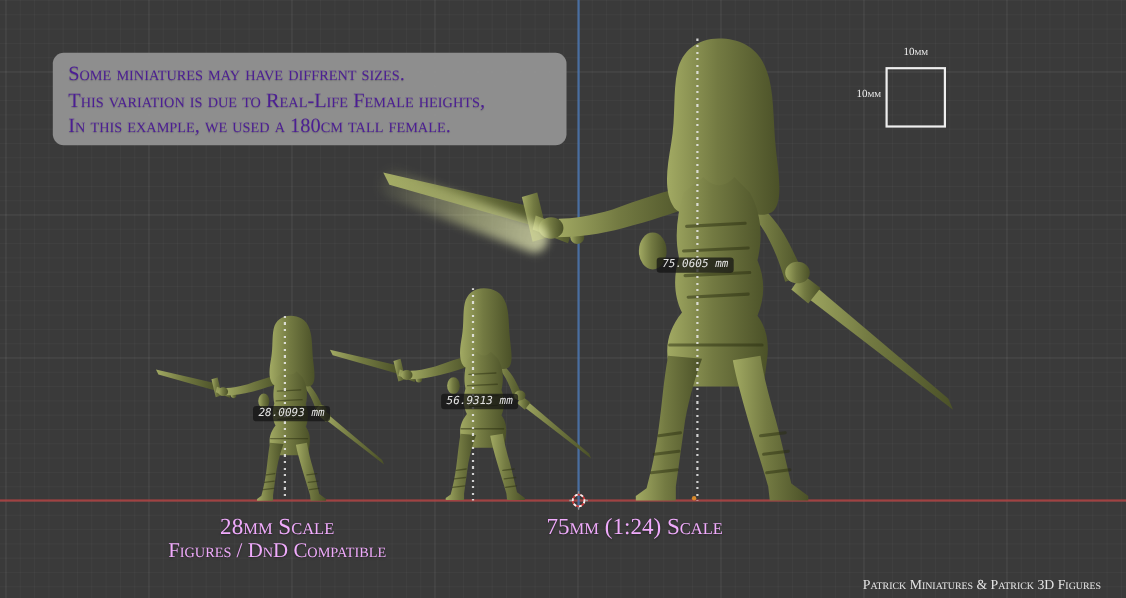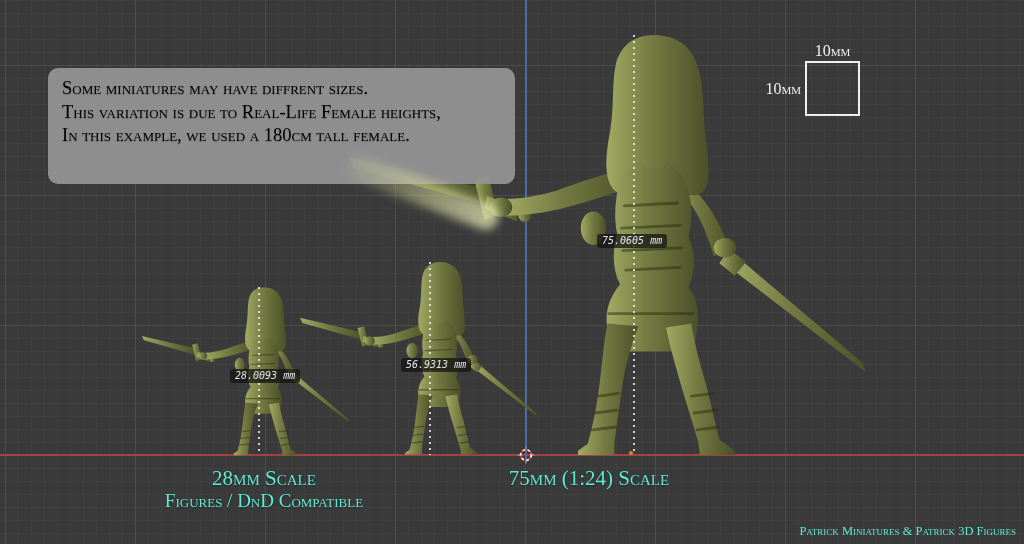--- a/index.html
+++ b/index.html
@@ -32,44 +32,44 @@
   }
   .pill{
     position:absolute;z-index:6;
     background:rgba(18,18,18,0.72);color:#e3e3e3;
     font-family:"DejaVu Sans Mono", monospace;font-size:10px;line-height:14px;
     padding:0 5px;border-radius:3px;white-space:nowrap;font-style:italic;
   }
 
   
   .infobox{
-    position:absolute;left:48px;top:68px;width:467px;height:116px;z-index:5;
+    position:absolute;left:48px;top:48px;width:467px;height:84px;z-index:5;
     background:rgba(148,148,148,0.93);border-radius:10px;
     padding:9px 14px;box-sizing:border-box;
-    color:#000000;font-variant:small-caps;font-size:18.5px;line-height:23.5px;
+    color:#4c1d95;font-variant:small-caps;font-size:18.5px;line-height:23.5px;
     text-shadow:0 1px 1px rgba(60,60,60,0.35);
   }
   
   .beam{
     position:absolute;left:346px;top:150px;width:162px;height:26px;z-index:6;
     transform:rotate(21deg);transform-origin:0 50%;
     background:linear-gradient(to right, rgba(228,235,150,0.04), rgba(233,240,165,0.45) 55%, rgba(242,246,190,0.7));
     filter:blur(4px);border-radius:12px;pointer-events:none;
   }
 
   
   .ref-square{position:absolute;left:805px;top:61px;width:55px;height:55px;border:2px solid #efefef;box-sizing:border-box;z-index:2;}
-  .ref-label{position:absolute;z-index:2;color:#f2f2f2;font-variant:small-caps;font-size:16px;}
+  .ref-label{position:absolute;z-index:2;color:#f2f2f2;font-variant:small-caps;font-size:10px;}
   .ref-label.top{left:805px;top:42px;width:55px;text-align:center;}
   .ref-label.side{left:743px;top:80px;width:58px;text-align:right;}
 
   
-  .slabel{position:absolute;z-index:4;color:#5eead4;font-variant:small-caps;font-size:21px;text-align:center;text-shadow:0 1px 2px rgba(0,0,0,0.4);margin-left:12px;}
+  .slabel{position:absolute;z-index:4;color:#f0abfc;font-variant:small-caps;font-size:21px;text-align:center;text-shadow:0 1px 2px rgba(0,0,0,0.4);}
   .slabel.sub{font-size:19px;}
-  .credit{position:absolute;right:8px;bottom:5px;z-index:4;color:#5eead4;font-variant:small-caps;font-size:12.5px;}
+  .credit{position:absolute;right:23px;bottom:5px;z-index:4;color:#e5e5e5;font-variant:small-caps;font-size:12.5px;}
 
   
   .cursor3d{position:absolute;left:517px;top:446px;width:18px;height:18px;z-index:3;}
 </style>
 </head>
 <body>
 
 <div class="stage">
   <div class="grid"></div>
   <div class="axis-x"></div>

